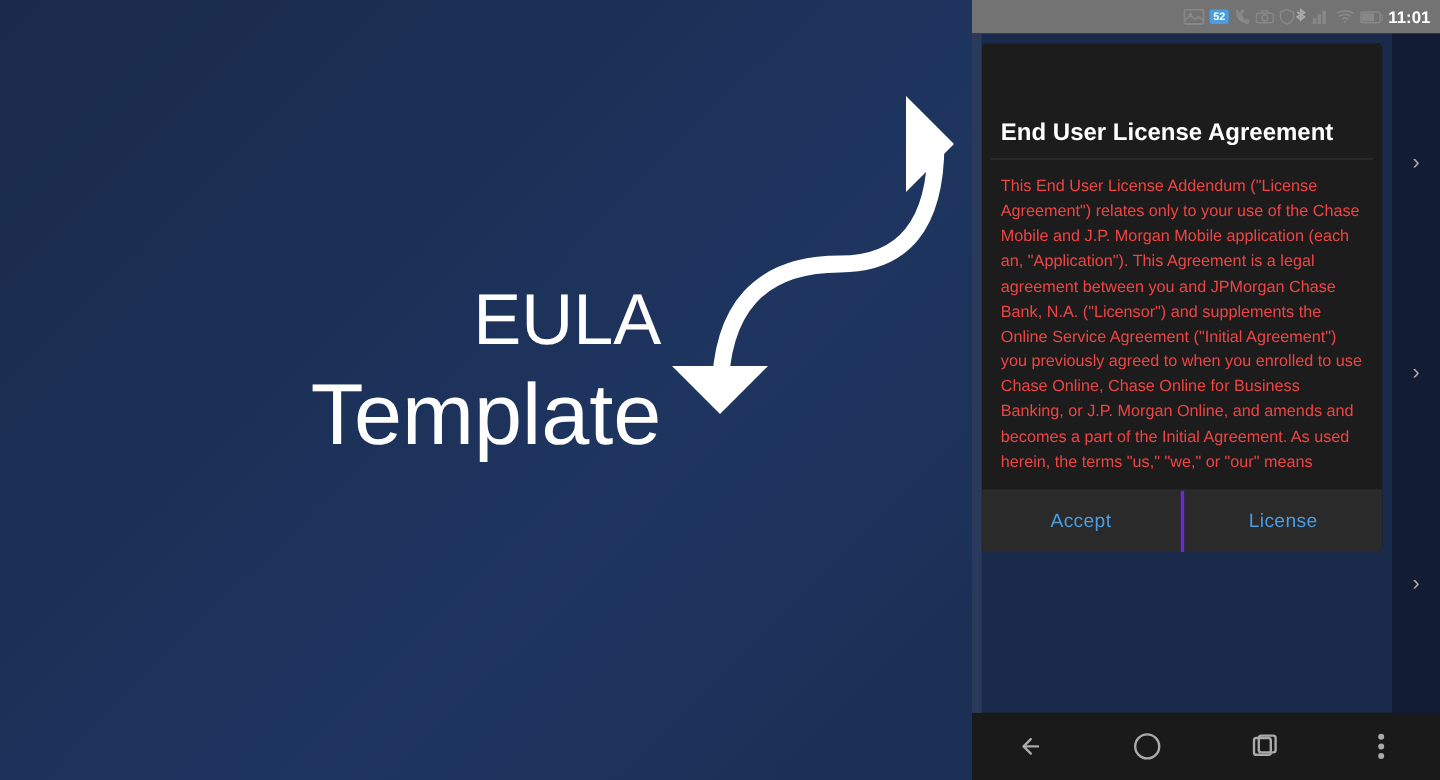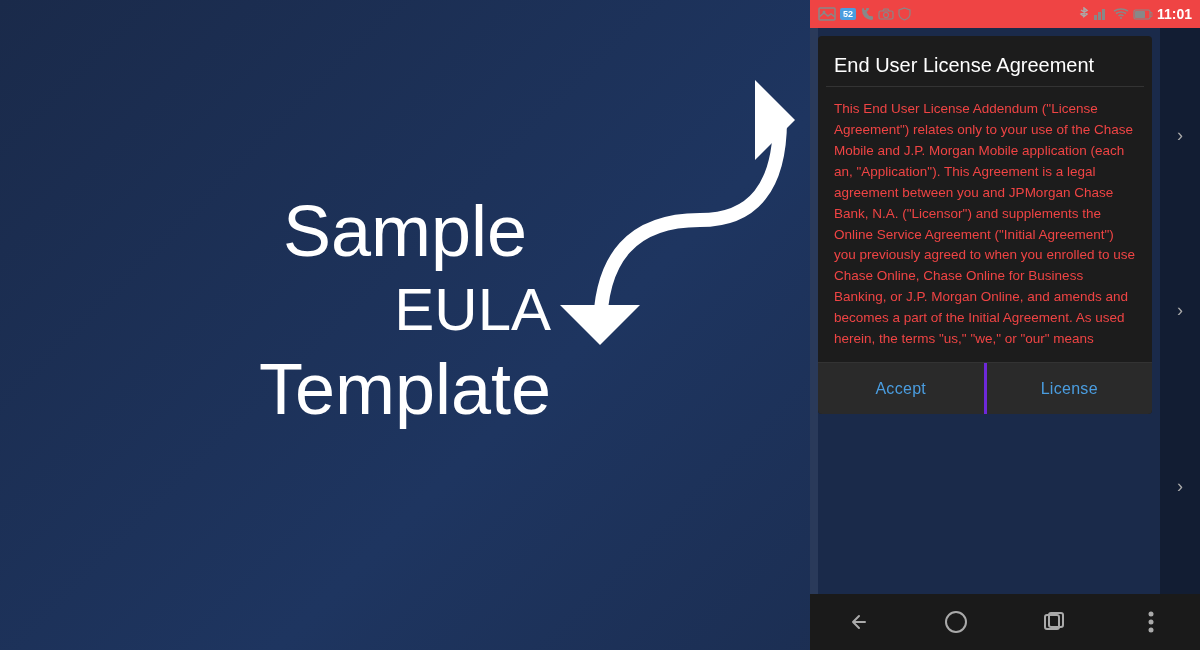--- a/index.html
+++ b/index.html
@@ -74,24 +74,24 @@
       width: 390px;
       height: 650px;
       background: #111;
       display: flex;
       flex-direction: column;
     }
 
     
     .status-bar {
       height: 28px;
-      background: #ef4444;
-      display: flex;
-      align-items: center;
-      justify-content: space-between;
+      background: #737373;
+      display: flex;
+      align-items: center;
+      justify-content: flex-end;
       padding: 0 8px;
       flex-shrink: 0;
     }
 
     .status-icons-left {
       display: flex;
       gap: 4px;
       align-items: center;
     }
 
@@ -148,23 +148,24 @@
       width: 100%;
       display: flex;
       flex-direction: column;
       max-height: 540px;
       overflow: hidden;
     }
 
     .dialog-title {
       color: white;
       font-size: 20px;
-      font-weight: normal;
+      font-weight: bold;
       padding: 16px 16px 8px 16px;
       line-height: 1.3;
+      margin-top: 46px;
     }
 
     .dialog-divider {
       height: 1px;
       background: #333;
       margin: 0 8px;
     }
 
     .dialog-body {
       padding: 12px 16px;
@@ -228,21 +229,20 @@
       background: #2a3a5a;
     }
   </style>
 </head>
 <body>
 
 <div class="bg"></div>
 
 <div class="left-content">
   <div class="eula-title">
-    <span class="sample">Sample</span>
     <span class="eula">EULA</span>
     <span class="template">Template</span>
   </div>
 </div>
 
 <div class="arrow-container">
   <svg width="280" height="360" viewBox="0 0 280 360" fill="none" xmlns="http://www.w3.org/2000/svg">
 
     <path d="M 80 290 Q 80 180 180 180 Q 260 180 260 80" stroke="white" stroke-width="14" fill="none" stroke-linecap="round"></path>
 

